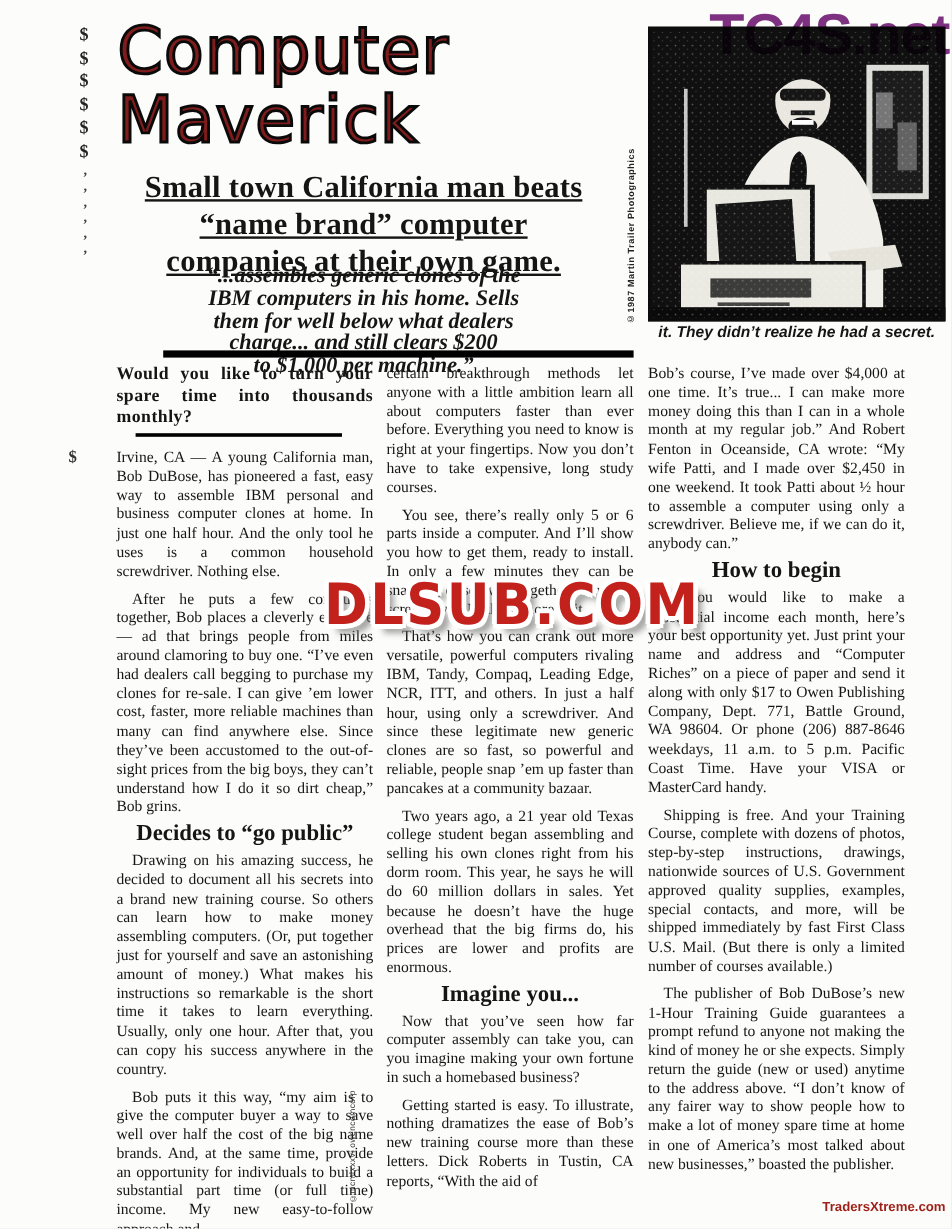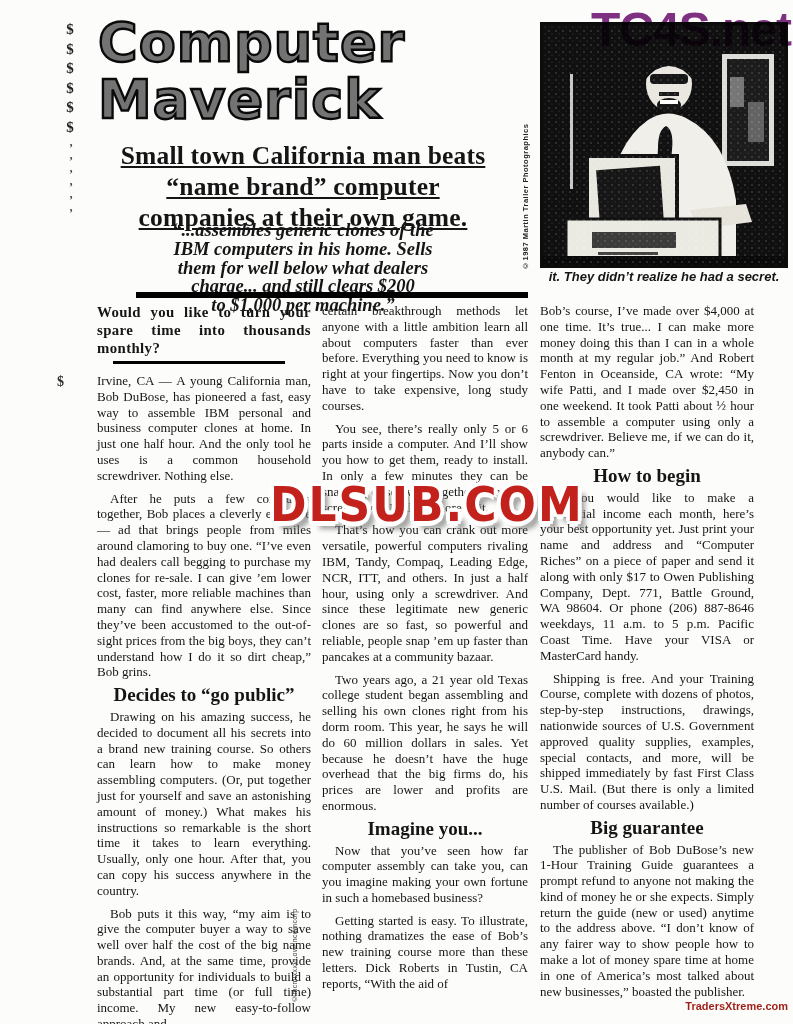--- a/index.html
+++ b/index.html
@@ -9,22 +9,22 @@
 
   
   .dollars{position:absolute;left:58px;top:20px;width:24px;text-align:center;
            font-weight:bold;font-size:15px;line-height:19.5px;color:#222;}
   .ticks{position:absolute;left:64px;top:142px;width:14px;text-align:center;
          font-weight:bold;font-size:12px;line-height:13px;color:#444;}
   .lone-dollar{position:absolute;left:57px;top:374px;font-weight:bold;font-size:14px;color:#333;}
 
   
   .title{position:absolute;left:98px;top:14px;font-family:"DejaVu Sans",sans-serif;
-         font-weight:bold;font-size:54px;line-height:57px;letter-spacing:1px;
-         color:#737373;-webkit-text-stroke:2.4px #0a0a0a;}
+         font-weight:normal;font-size:54px;line-height:57px;letter-spacing:1px;
+         color:#7f1d1d;-webkit-text-stroke:2.4px #0a0a0a;}
   .subhead{position:absolute;left:83px;top:140px;width:440px;text-align:center;
            font-weight:bold;font-size:25.5px;line-height:31px;letter-spacing:.2px;text-decoration:underline;}
   .quote{position:absolute;left:95px;top:221px;width:416px;text-align:center;
          font-weight:bold;font-style:italic;font-size:18.5px;line-height:18.8px;}
   .header-rule{position:absolute;left:136px;top:292px;width:392px;height:6px;background:#000;}
 
   
   .col{position:absolute;top:303px;text-align:justify;font-size:13px;line-height:15.8px;}
   .col p{margin:0 0 7px 0;}
   .col p.ind{text-indent:13px;}
@@ -175,19 +175,18 @@
     <div class="sec-head">Imagine you...</div>
     <p class="ind">Now that you’ve seen how far computer assembly can take you, can you imagine making your own fortune in such a homebased business?</p>
     <p class="ind">Getting started is easy. To illustrate, nothing dramatizes the ease of Bob’s new training course more than these letters. Dick Roberts in Tustin, CA reports, “With the aid of</p>
   </div>
 
   <div class="col col3">
     <p>Bob’s course, I’ve made over $4,000 at one time. It’s true... I can make more money doing this than I can in a whole month at my regular job.” And Robert Fenton in Oceanside, CA wrote: “My wife Patti, and I made over $2,450 in one weekend. It took Patti about ½ hour to assemble a computer using only a screwdriver. Believe me, if we can do it, anybody can.”</p>
     <div class="sec-head">How to begin</div>
     <p class="ind">If you would like to make a substantial income each month, here’s your best opportunity yet. Just print your name and address and “Computer Riches” on a piece of paper and send it along with only $17 to Owen Publishing Company, Dept. 771, Battle Ground, WA 98604. Or phone (206) 887-8646 weekdays, 11 a.m. to 5 p.m. Pacific Coast Time. Have your VISA or MasterCard handy.</p>
     <p class="ind">Shipping is free. And your Training Course, complete with dozens of photos, step-by-step instructions, drawings, nationwide sources of U.S. Government approved quality supplies, examples, special contacts, and more, will be shipped immediately by fast First Class U.S. Mail. (But there is only a limited number of courses available.)</p>
-    <div class="sec-head">Big guarantee</div>
     <p class="ind">The publisher of Bob DuBose’s new 1-Hour Training Guide guarantees a prompt refund to anyone not making the kind of money he or she expects. Simply return the guide (new or used) anytime to the address above. “I don’t know of any fairer way to show people how to make a lot of money spare time at home in one of America’s most talked about new businesses,” boasted the publisher.</p>
   </div>
 
   <div class="pub-copy">©mcmlxxxvi owencomcorp</div>
 
 </div>
 
 </body></html>

